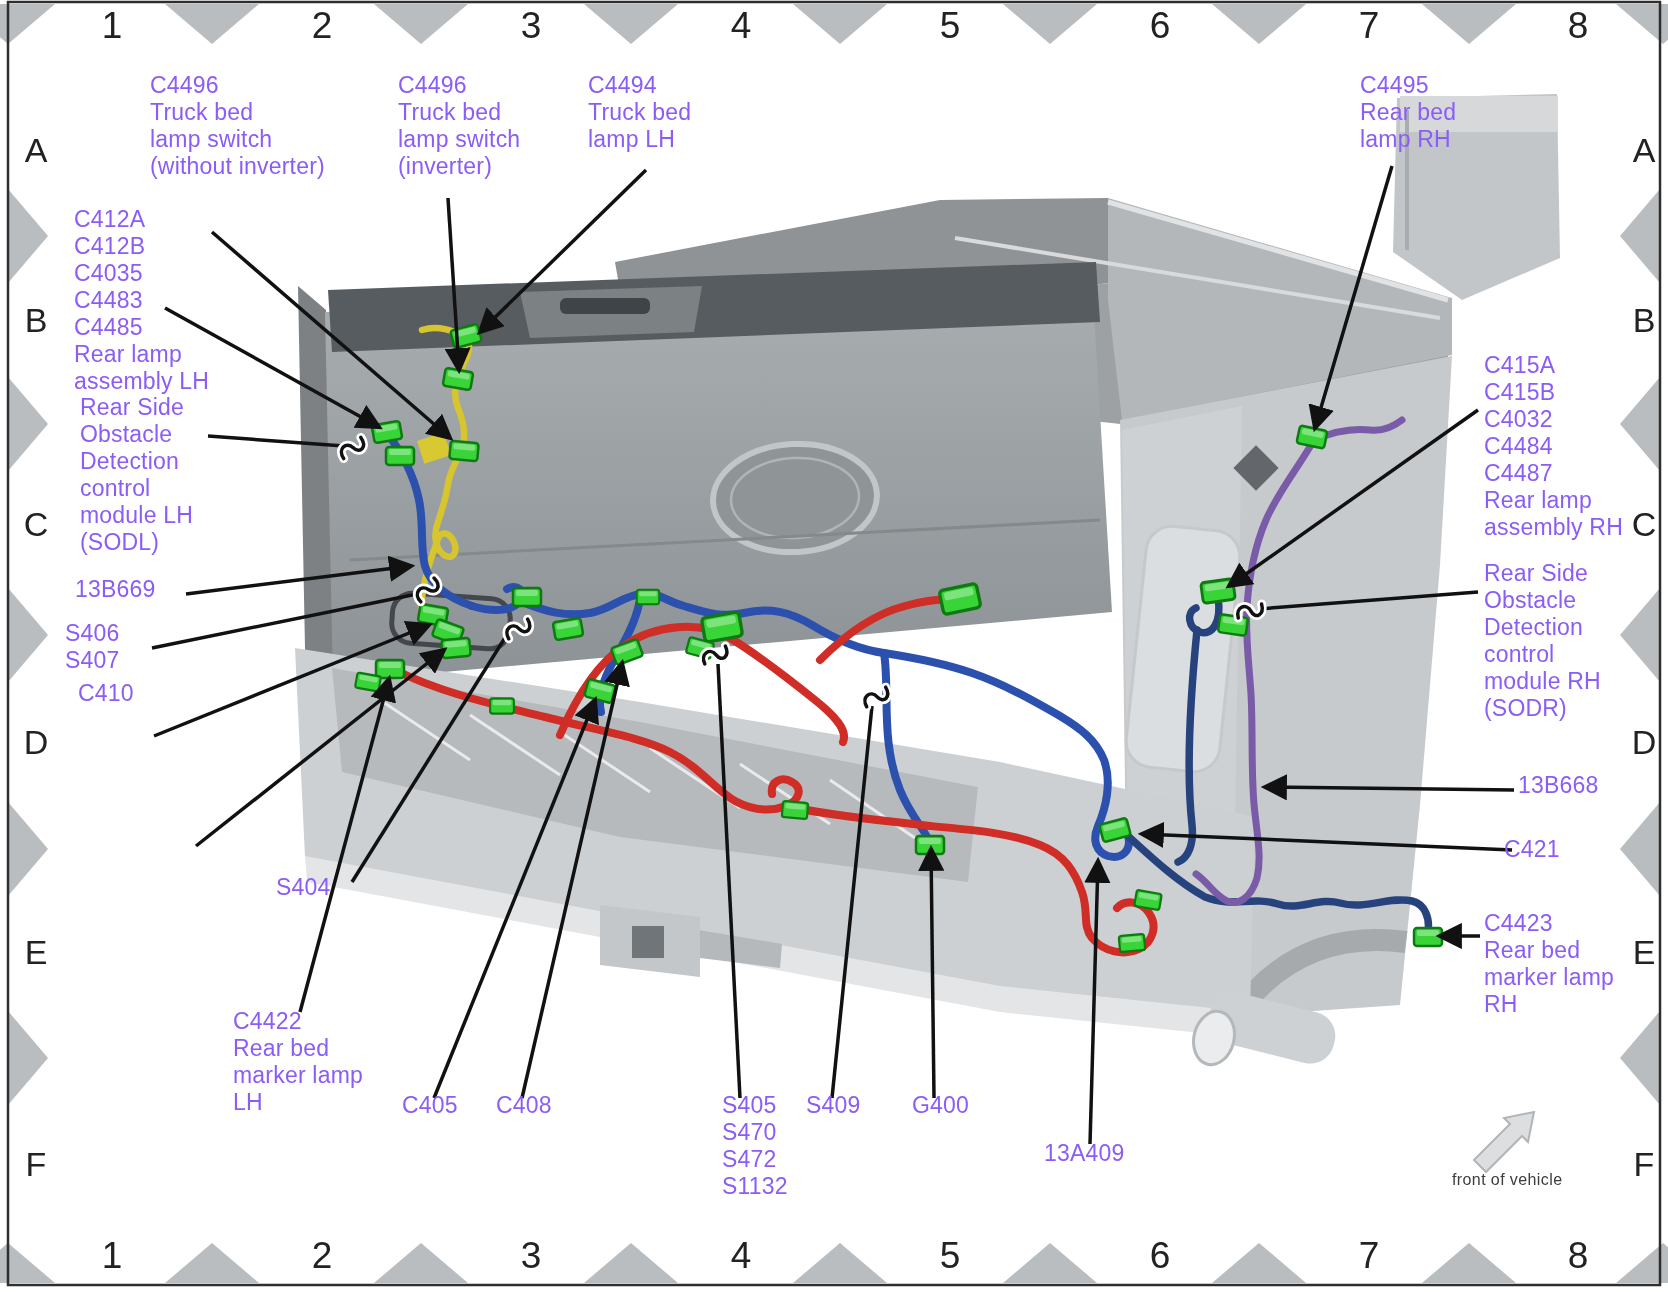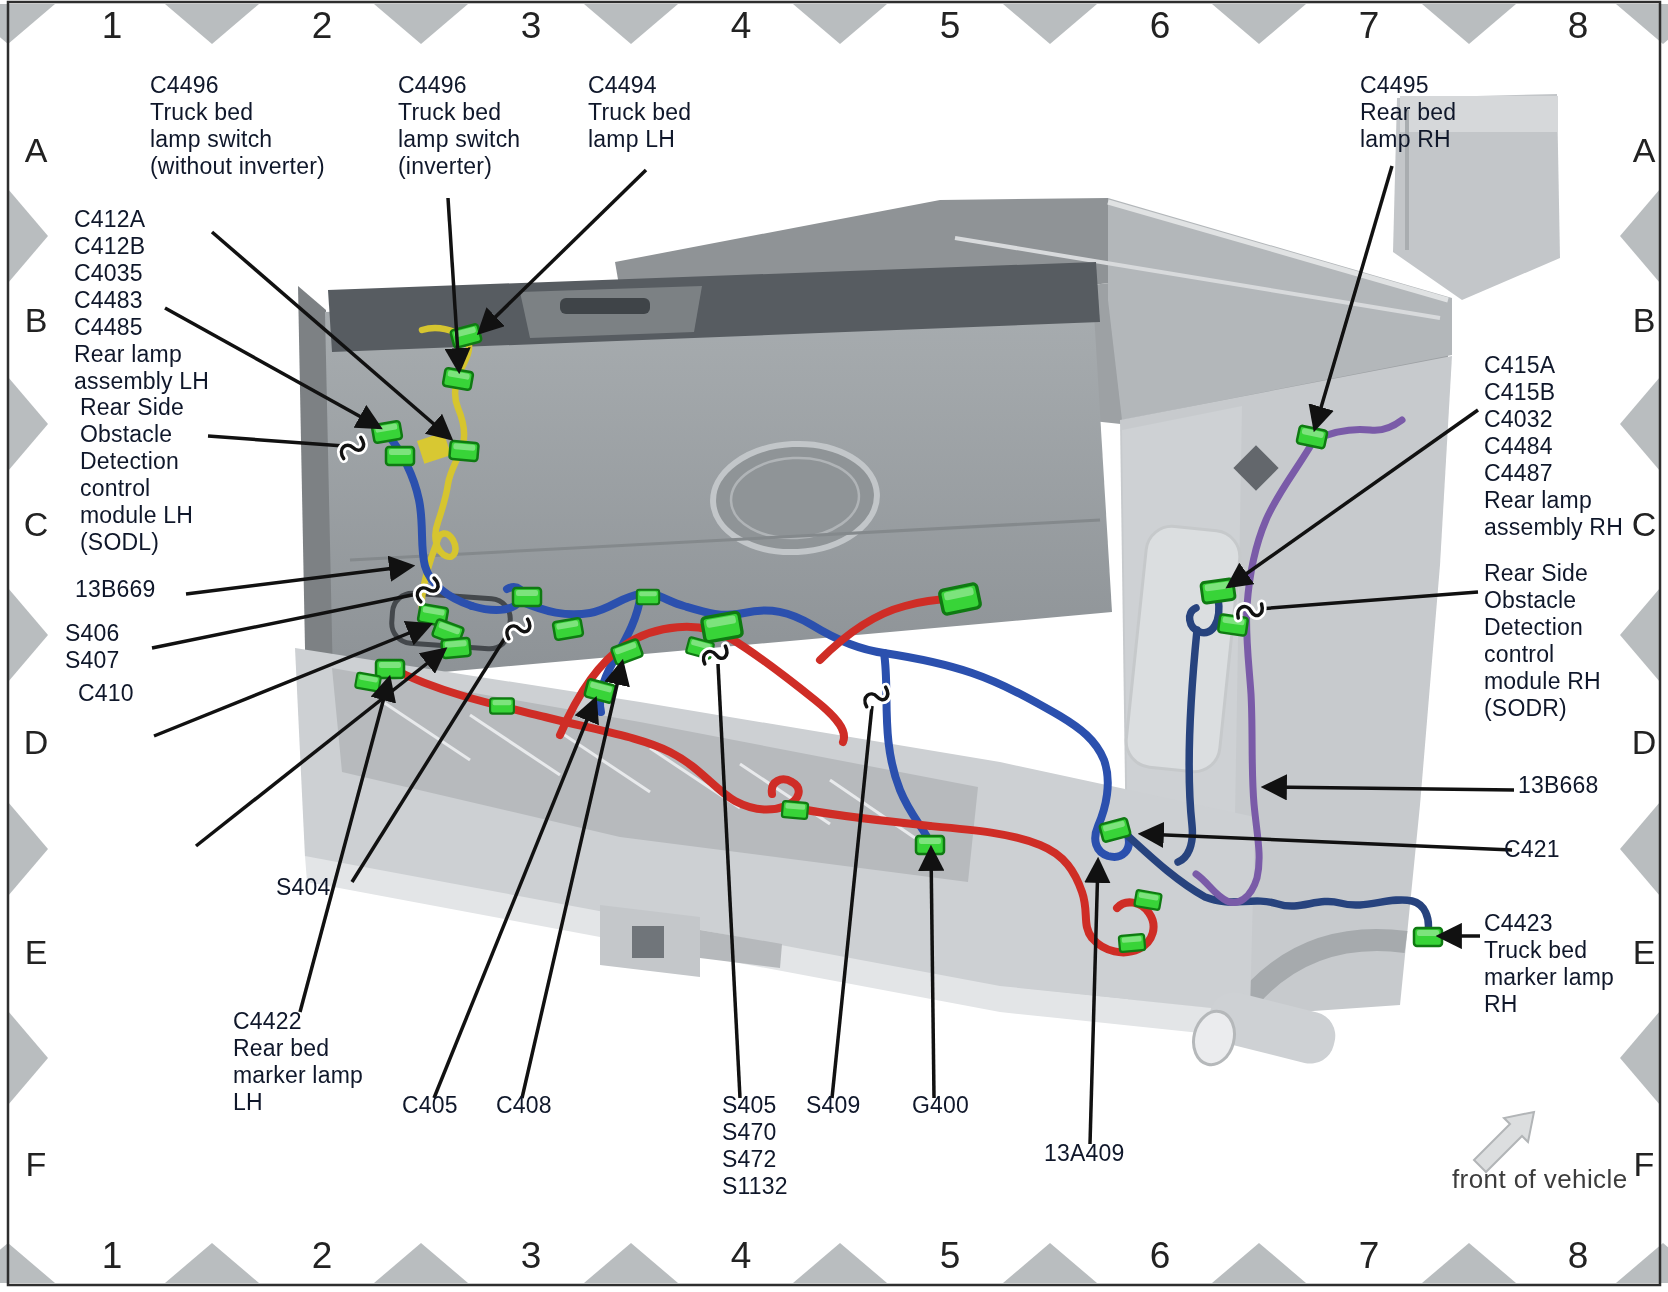--- a/index.html
+++ b/index.html
@@ -1,21 +1,21 @@
 <!DOCTYPE html>
 <html><head>
 <meta charset="utf-8">
 <style>
   html,body{margin:0;padding:0;background:#fff;}
   .stage{position:relative;width:1668px;height:1292px;background:#fff;overflow:hidden;
          font-family:"Liberation Sans",sans-serif;}
   .stage svg{position:absolute;left:0;top:0;}
-  .lbl{position:absolute;font-size:23px;line-height:27px;color:#0f172a;
+  .lbl{position:absolute;font-size:23px;line-height:27px;color:#8b5cf6;
        white-space:pre-line;letter-spacing:.2px;}
-  .lbl.small{font-size:26px;color:#3c3c3c;letter-spacing:.4px;}
+  .lbl.small{font-size:16px;color:#3c3c3c;letter-spacing:.4px;}
   .gc{position:absolute;width:64px;text-align:center;font-size:37px;line-height:40px;
       color:#222;font-weight:400;}
   .gr{position:absolute;width:44px;text-align:center;font-size:34px;line-height:44px;
       color:#222;}
   
   .tri{fill:#b9bdbf;}
   .frame{fill:none;stroke:#2e2e2e;stroke-width:2.5;}
   .lead{stroke:#111;stroke-width:3.5;fill:none;}
   .sqw{stroke:#fff;stroke-width:9;fill:none;stroke-linecap:round;}
   .sqb{stroke:#111;stroke-width:3.5;fill:none;stroke-linecap:round;}
@@ -323,18 +323,18 @@
 assembly RH</div>
 <div class="lbl" style="left:1484px;top:560px">Rear Side
 Obstacle
 Detection
 control
 module RH
 (SODR)</div>
 <div class="lbl" style="left:1518px;top:772px">13B668</div>
 <div class="lbl" style="left:1504px;top:836px">C421</div>
 <div class="lbl" style="left:1484px;top:910px">C4423
-Truck bed
+Rear bed
 marker lamp
 RH</div>
 <div class="lbl small" style="left:1452px;top:1166px">front of vehicle</div>
 
 </div>
 
 </body></html>

